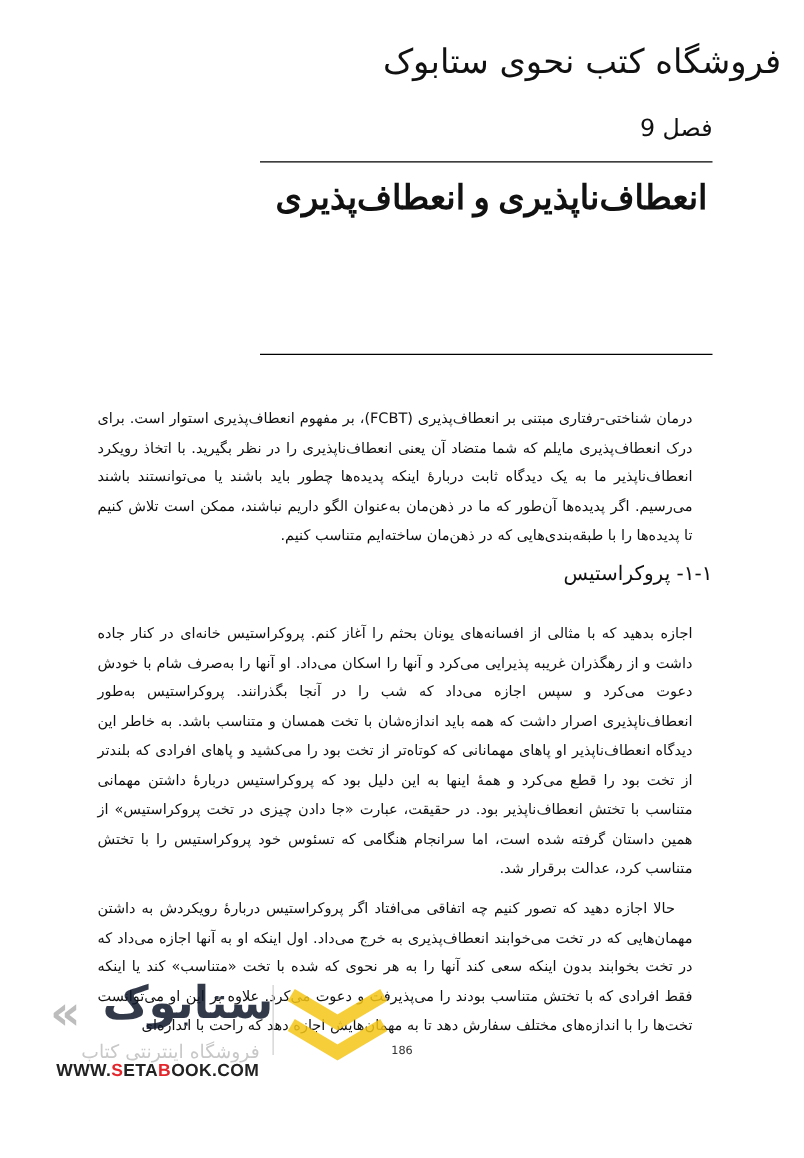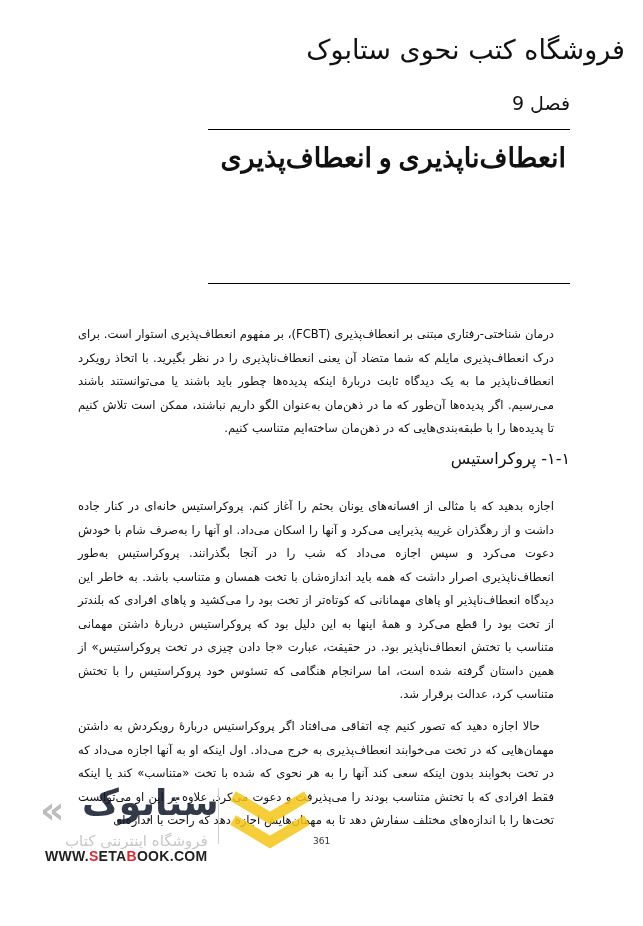--- a/index.html
+++ b/index.html
@@ -96,21 +96,21 @@
   <h2 class="section-heading" style="margin:0;">۱-۱- پروکراستیس</h2>
 
   <div class="body-text para-2">
     <p>اجازه بدهید که با مثالی از افسانه‌های یونان بحثم را آغاز کنم. پروکراستیس خانه‌ای در کنار جاده داشت و از رهگذران غریبه پذیرایی می‌کرد و آنها را اسکان می‌داد. او آنها را به‌صرف شام با خودش دعوت می‌کرد و سپس اجازه می‌داد که شب را در آنجا بگذرانند. پروکراستیس به‌طور انعطاف‌ناپذیری اصرار داشت که همه باید اندازه‌شان با تخت همسان و متناسب باشد. به خاطر این دیدگاه انعطاف‌ناپذیر او پاهای مهمانانی که کوتاه‌تر از تخت بود را می‌کشید و پاهای افرادی که بلندتر از تخت بود را قطع می‌کرد و همهٔ اینها به این دلیل بود که پروکراستیس دربارهٔ داشتن مهمانی متناسب با تختش انعطاف‌ناپذیر بود. در حقیقت، عبارت «جا دادن چیزی در تخت پروکراستیس» از همین داستان گرفته شده است، اما سرانجام هنگامی که تسئوس خود پروکراستیس را با تختش متناسب کرد، عدالت برقرار شد.</p>
   </div>
 
   <div class="body-text para-3">
     <p class="indent">حالا اجازه دهید که تصور کنیم چه اتفاقی می‌افتاد اگر پروکراستیس دربارهٔ رویکردش به داشتن مهمان‌هایی که در تخت می‌خوابند انعطاف‌پذیری به خرج می‌داد. اول اینکه او به آنها اجازه می‌داد که در تخت بخوابند بدون اینکه سعی کند آنها را به هر نحوی که شده با تخت «متناسب» کند یا اینکه فقط افرادی که با تختش متناسب بودند را می‌پذیرفت و دعوت می‌کرد. علاوه بر این او می‌توانست تخت‌ها را با اندازه‌های مختلف سفارش دهد تا به مهمان‌هایش اجازه دهد که راحت با اندازه‌ای</p>
   </div>
 
-  <div class="page-number">361</div>
+  <div class="page-number">186</div>
 
   <div class="logo">
     <span class="logo-chevrons">«</span>
     <span class="logo-wordmark">ستابوک</span>
     <span class="logo-sub">فروشگاه اینترنتی کتاب</span>
     <span class="logo-divider"></span>
     <svg class="logo-emblem" viewBox="0 0 90 80">
       <polyline points="8,18 45,40 82,18" fill="none" stroke="#f5c518" stroke-width="11" stroke-linejoin="miter" opacity="0.85"></polyline>
       <polyline points="8,42 45,64 82,42" fill="none" stroke="#f5c518" stroke-width="11" stroke-linejoin="miter" opacity="0.85"></polyline>
     </svg>

